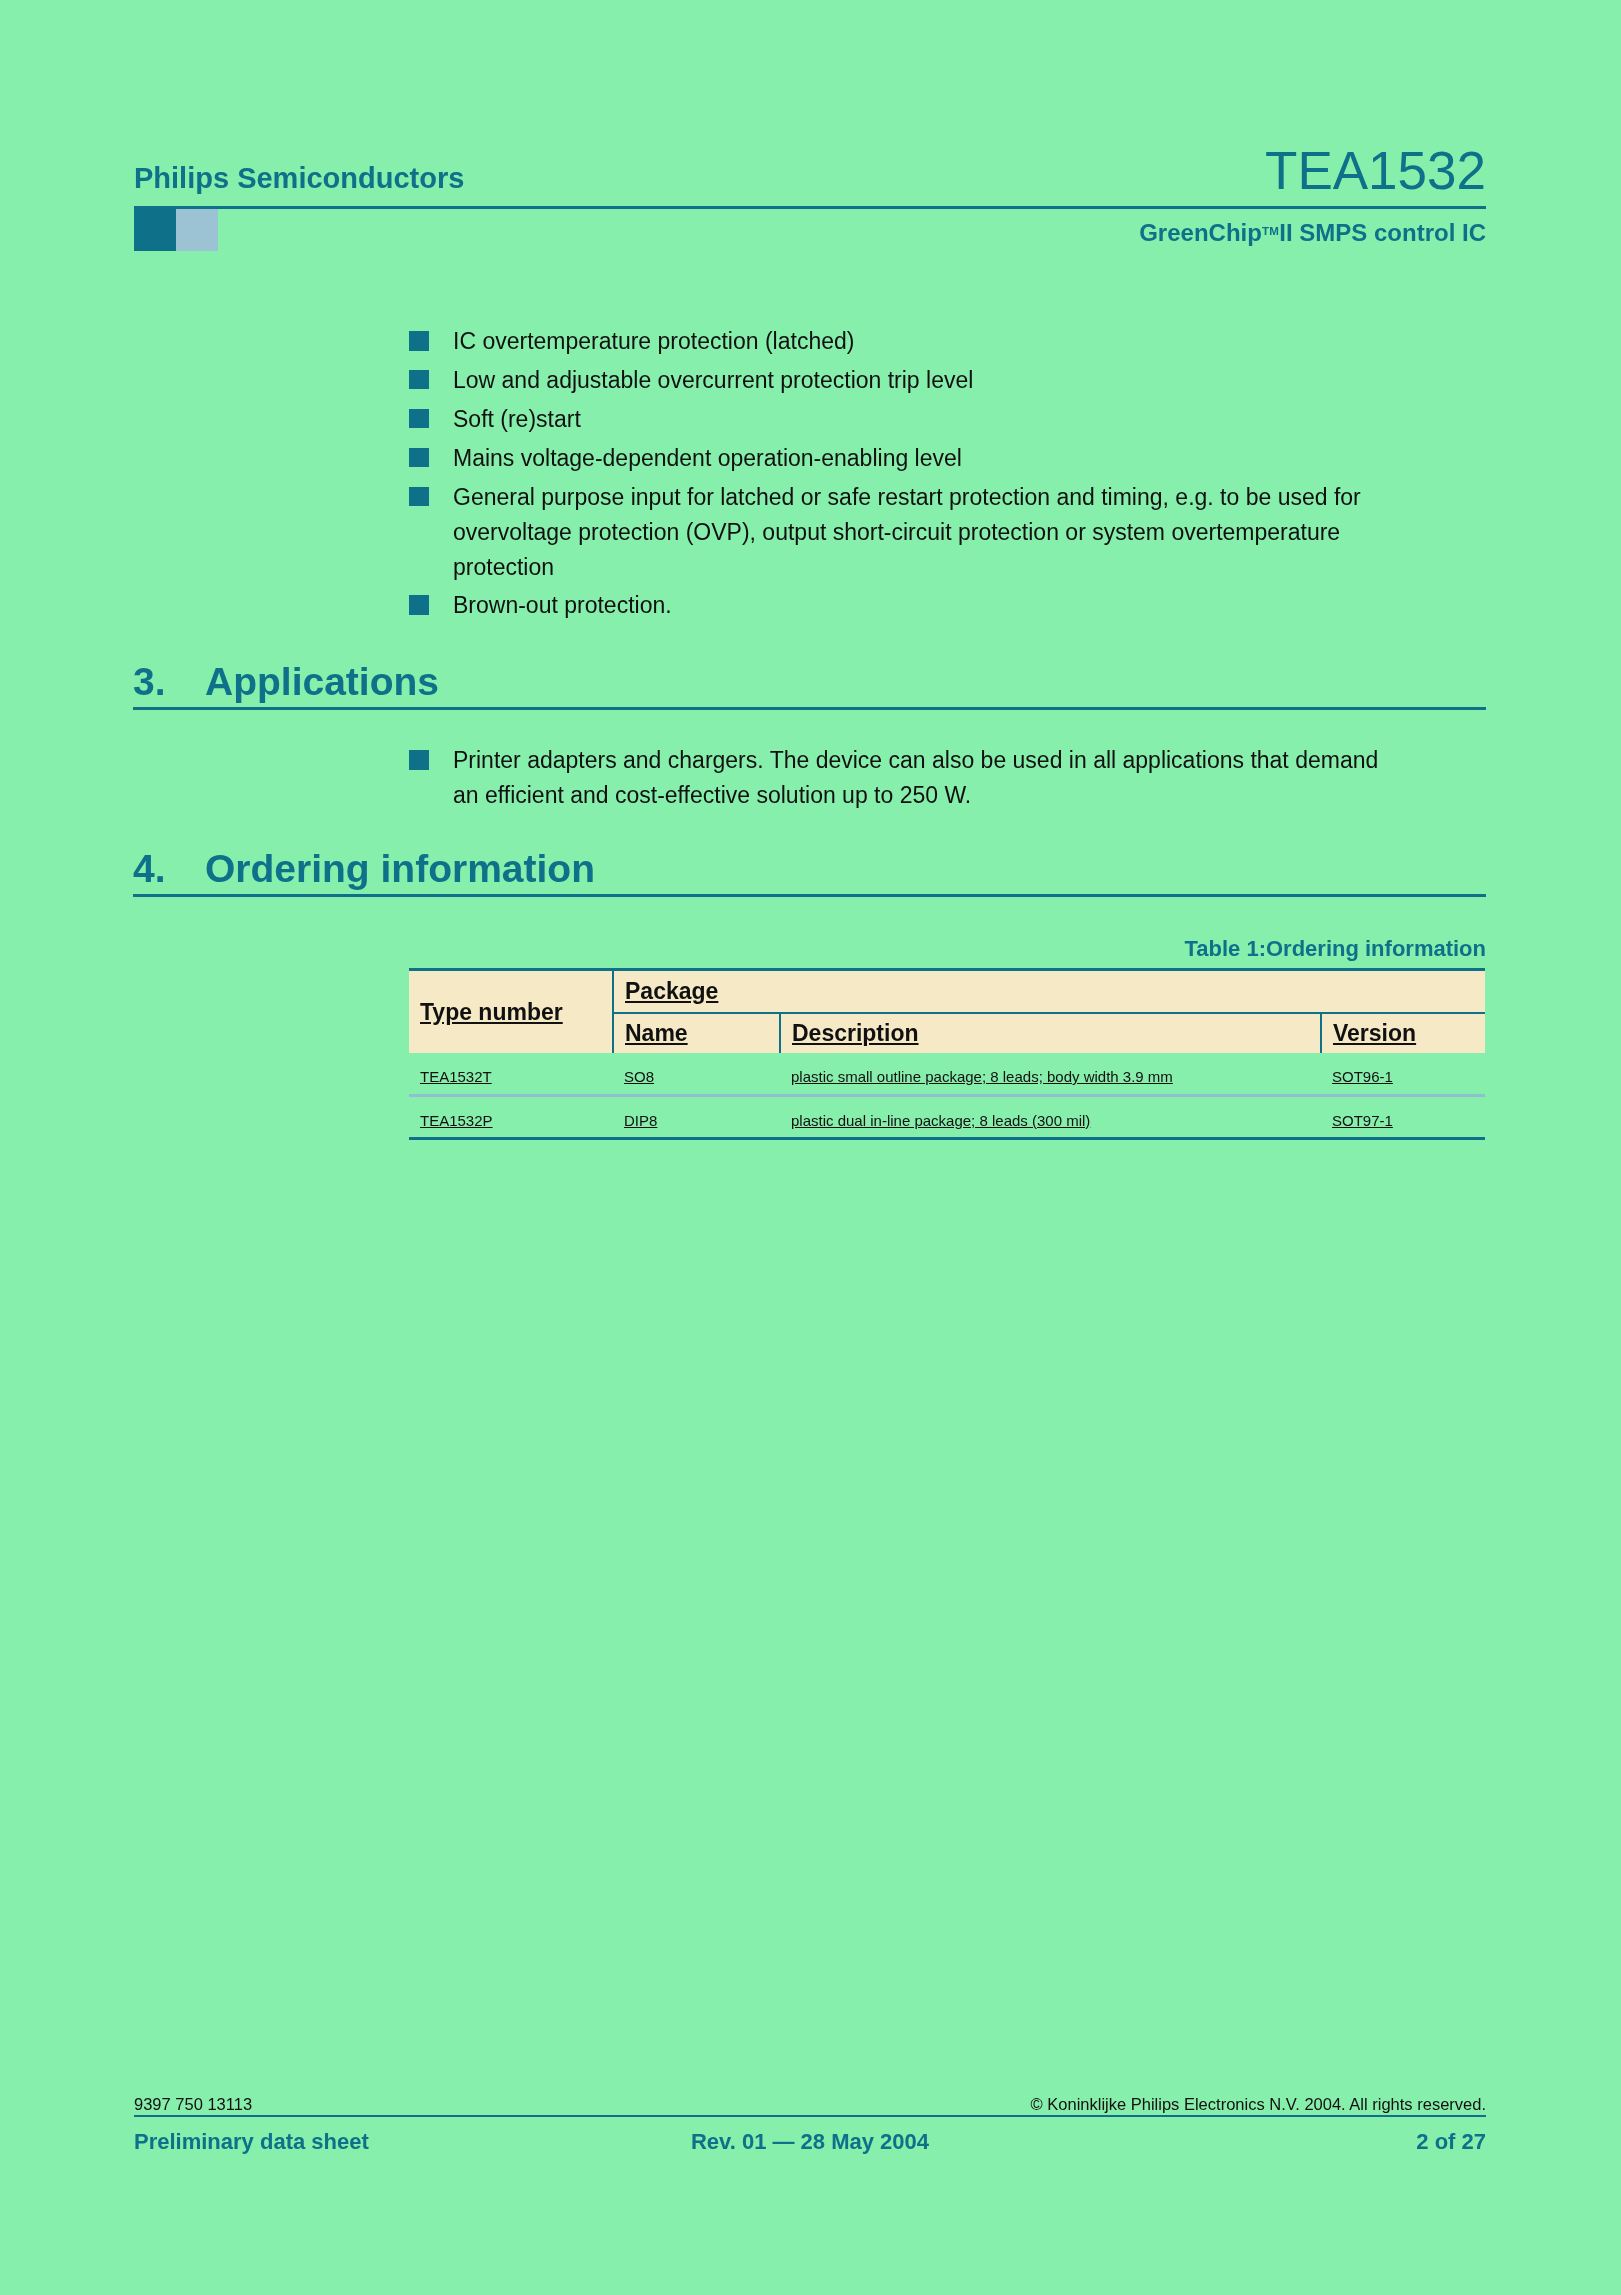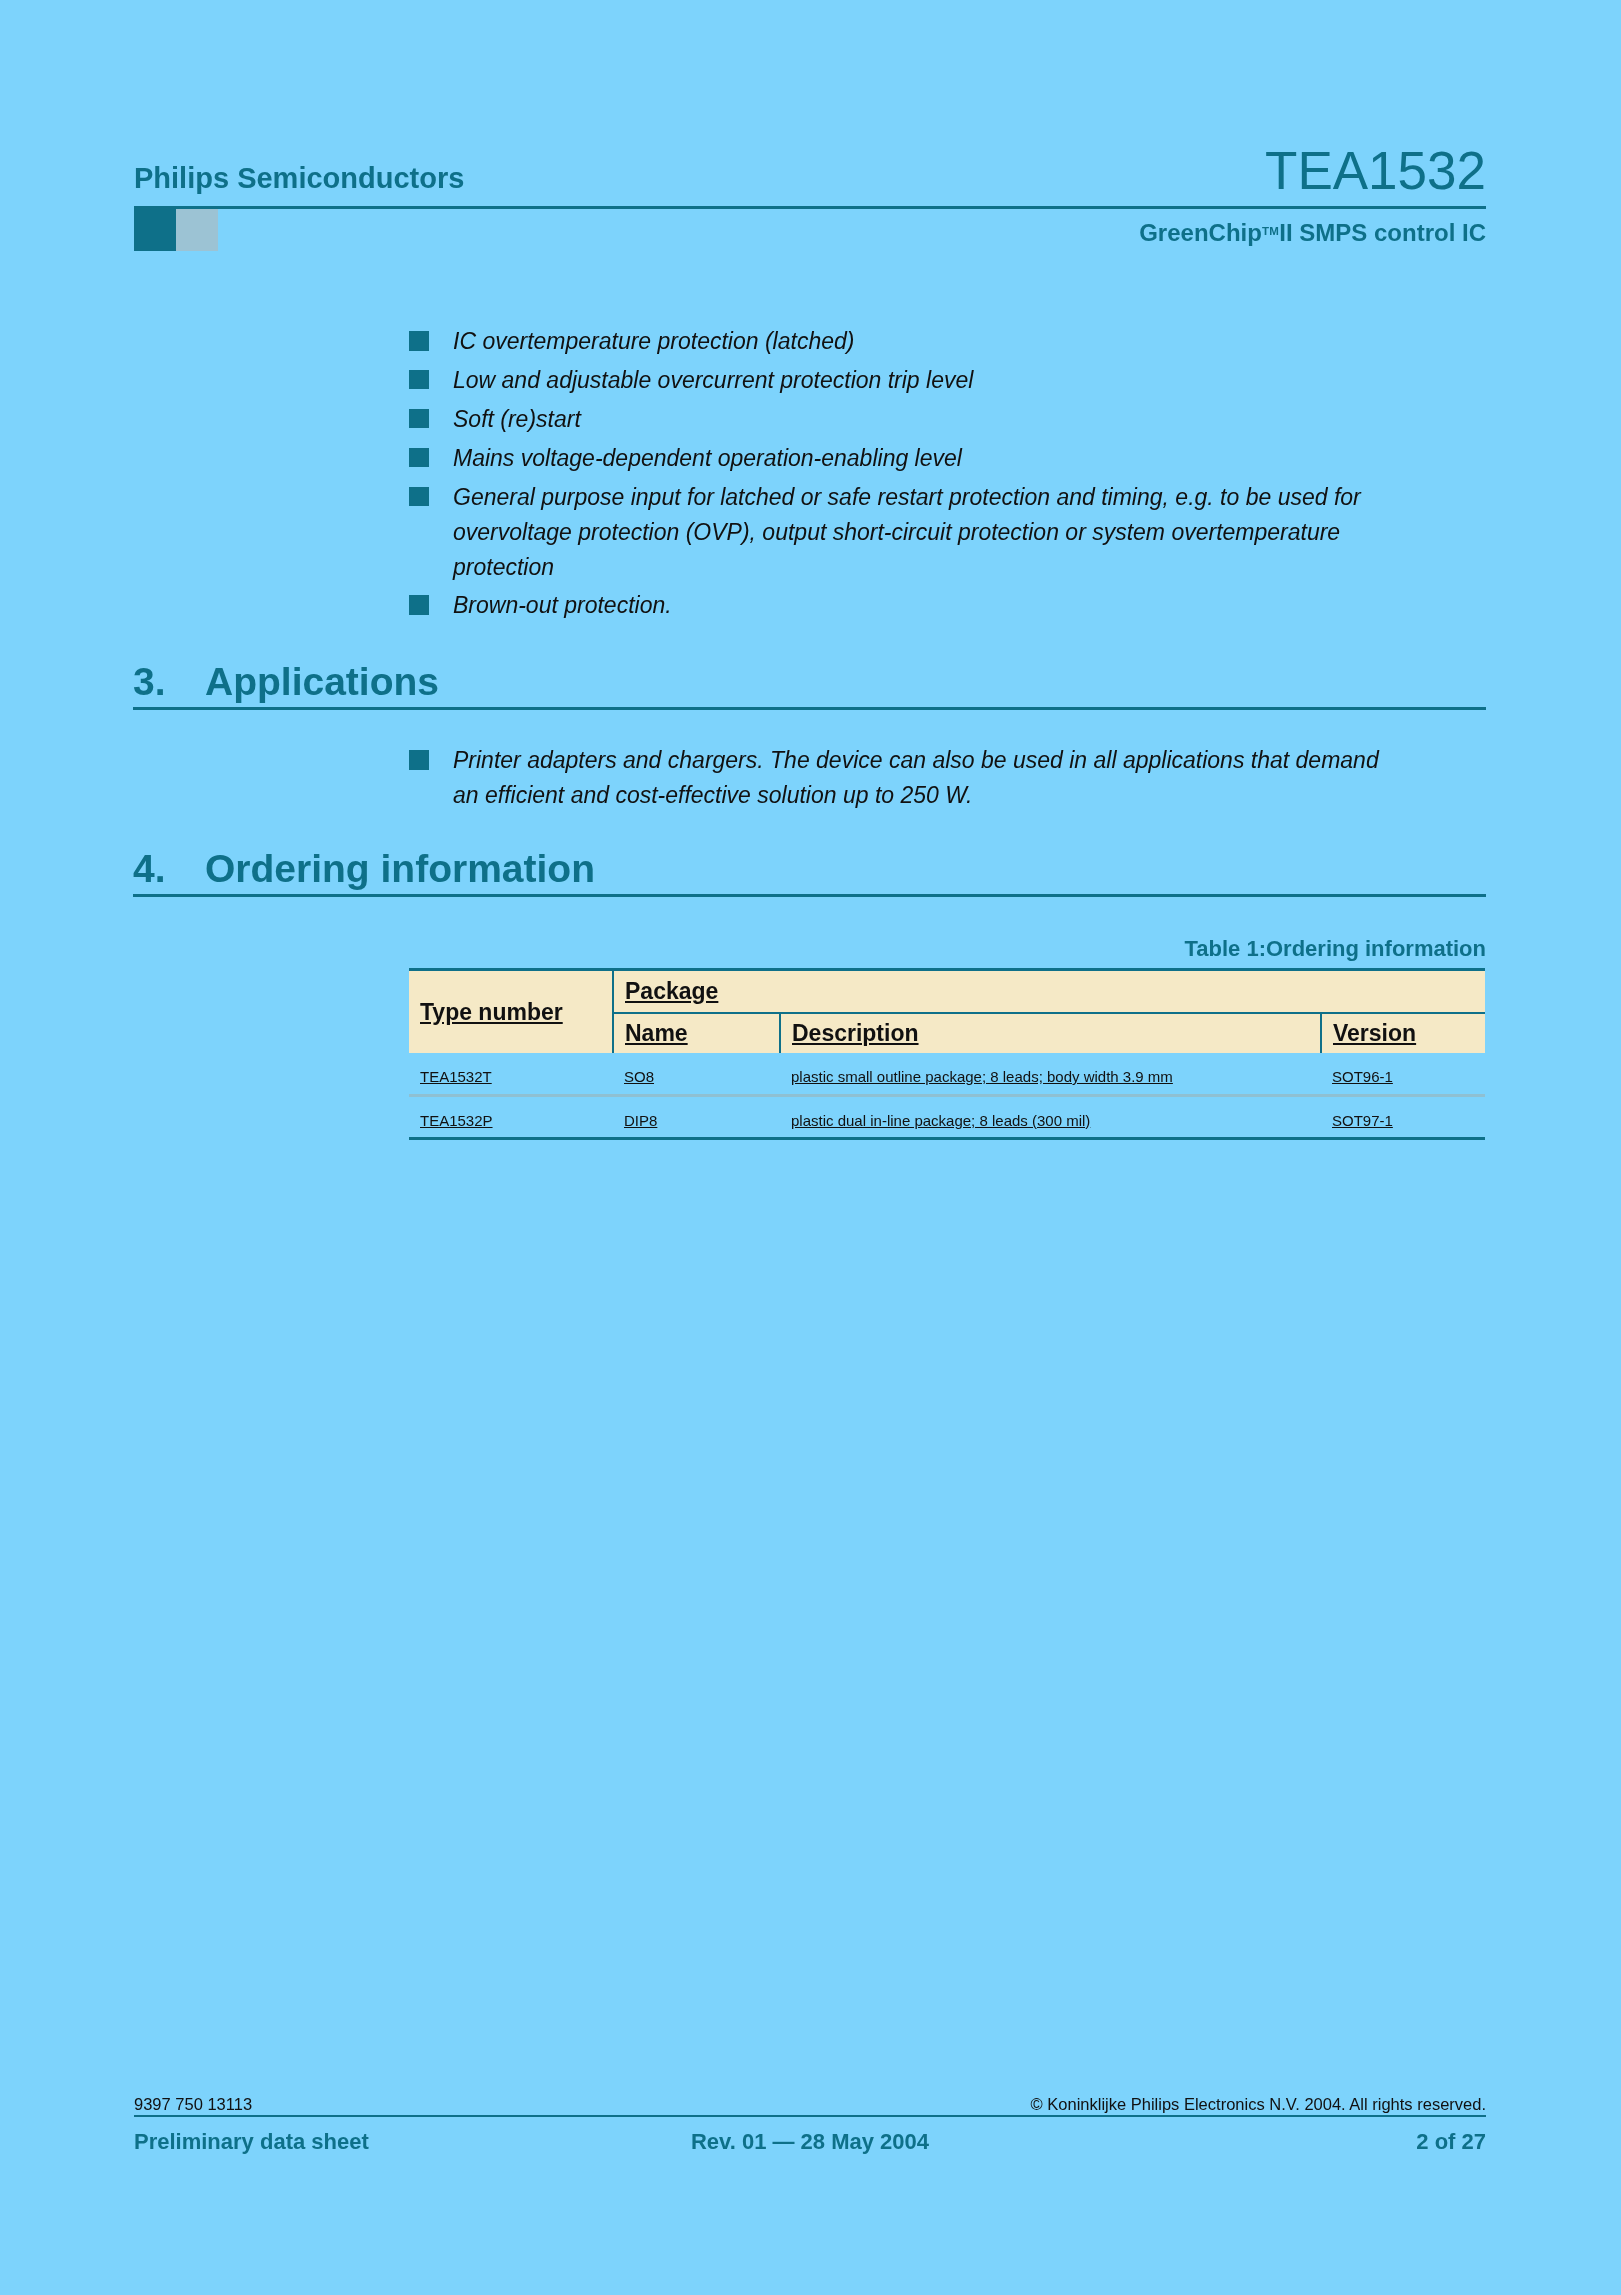--- a/index.html
+++ b/index.html
@@ -1,20 +1,20 @@
 <!DOCTYPE html>
 <html style="font-size:12.6px"><head>
 <meta charset="utf-8">
 <style>
   html, body { margin: 0; padding: 0; background: #ffffff; }
   .page {
     position: relative;
     width: 1622px;
     height: 2295px;
-    background: #7dd3fc;
+    background: #86efac;
     overflow: hidden;
     font-family: "Liberation Sans", sans-serif;
     color: #111111;
   }
 
   
   .brand {
     position: absolute; left: 134px; top: 163px;
     font-size: 29px; font-weight: bold; color: #0e7089; line-height: 31px;
   }
@@ -35,21 +35,21 @@
     font-size: 24px; font-weight: bold; color: #0e7089; line-height: 28px;
   }
   .subtitle sup { font-size: 0.48em; vertical-align: 0.5em; letter-spacing: 0.4px; }
 
   
   .content { position: absolute; left: 133px; top: 324px; width: 1353px; }
 
   ul.blist { list-style: none; margin: 0 0 0 276px; padding: 0; }
   ul.blist li {
     position: relative; padding-left: 44px; margin: 0 0 3.9px 0;
-    font-size: 23px; line-height: 35px; color: #111111; font-style: italic;
+    font-size: 23px; line-height: 35px; color: #111111;
   }
   ul.features li { max-width: 959px; }
   ul.apps li { max-width: 931px; }
   .bullet {
     position: absolute; left: 0; top: 7px;
     width: 19.6px; height: 19.6px; background: #0e7089;
   }
 
   h2.section-heading {
     display: flex; margin: 0; color: #0e7089;

